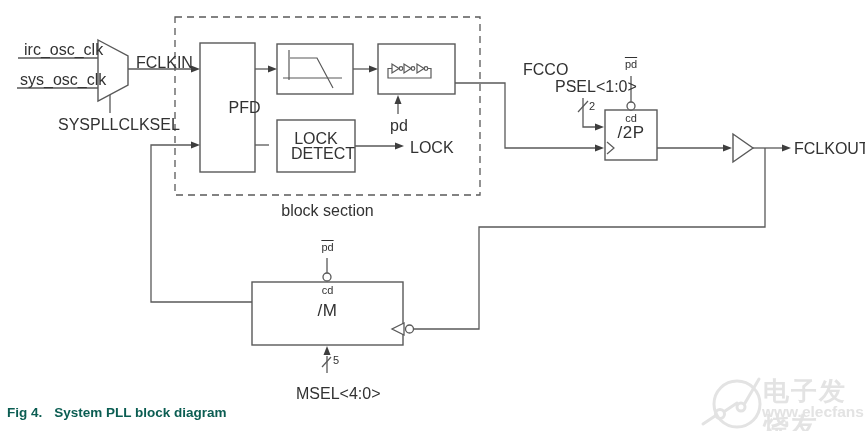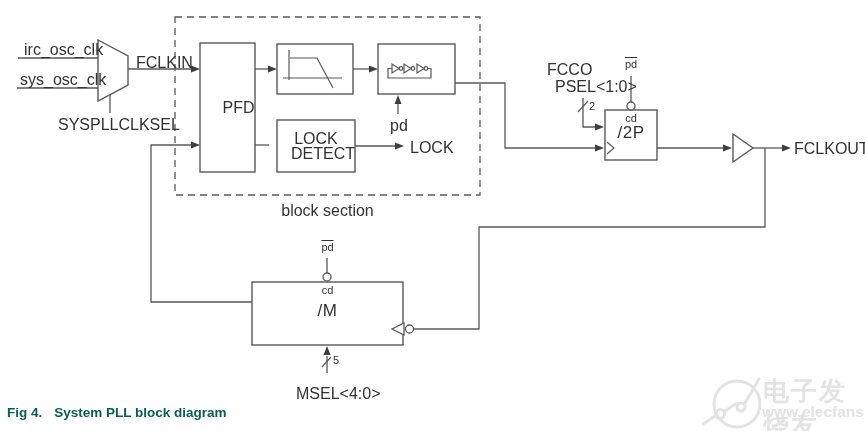--- a/index.html
+++ b/index.html
@@ -124,30 +124,30 @@
       <path class="wmsh" d="M725 411 L737 403"></path>
       <path class="wmsh" d="M745 403 L759 379"></path>
     </g>
   </svg>
 
   <div class="lbl" style="left:24px;  top:41px;">irc_osc_clk</div>
   <div class="lbl" style="left:20px;  top:71px;">sys_osc_clk</div>
   <div class="lbl" style="left:58px;  top:116px;">SYSPLLCLKSEL</div>
   <div class="lbl" style="left:136px; top:54px;">FCLKIN</div>
 
-  <div class="lbl center" style="left:200px; top:99px;  width:77px;text-align:center;">PFD</div>
+  <div class="lbl center" style="left:206px; top:99px;  width:77px;text-align:center;">PFD</div>
   <div class="lbl center" style="left:277px; top:130px; width:78px;">LOCK</div>
   <div class="lbl center" style="left:277px; top:145px; width:92px;">DETECT</div>
 
   <div class="lbl" style="left:410px; top:139px;">LOCK</div>
   <div class="lbl" style="left:390px; top:117px;">pd</div>
 
   <div class="lbl center" style="left:175px; top:202px; width:305px;">block section</div>
 
-  <div class="lbl" style="left:501px; top:61px;padding-left:46px;">FCCO</div>
+  <div class="lbl" style="left:477px; top:61px;padding-left:46px;">FCCO</div>
   <div class="lbl" style="left:555px; top:78px;text-align:center;">PSEL&lt;1:0&gt;</div>
   <div class="lbl small" style="left:589px; top:100px;">2</div>
 
   <div class="lbl small center ov" style="left:605px; top:58px;  width:52px;">pd</div>
   <div class="lbl small center" style="left:605px; top:112px; width:52px;">cd</div>
   <div class="lbl big center" style="left:605px; top:123px; width:52px;text-align:center;">/2P</div>
 
   <div class="lbl" style="left:794px; top:140px;">FCLKOUT</div>
 
   <div class="lbl small center ov" style="left:252px; top:241px; width:151px;">pd</div>

